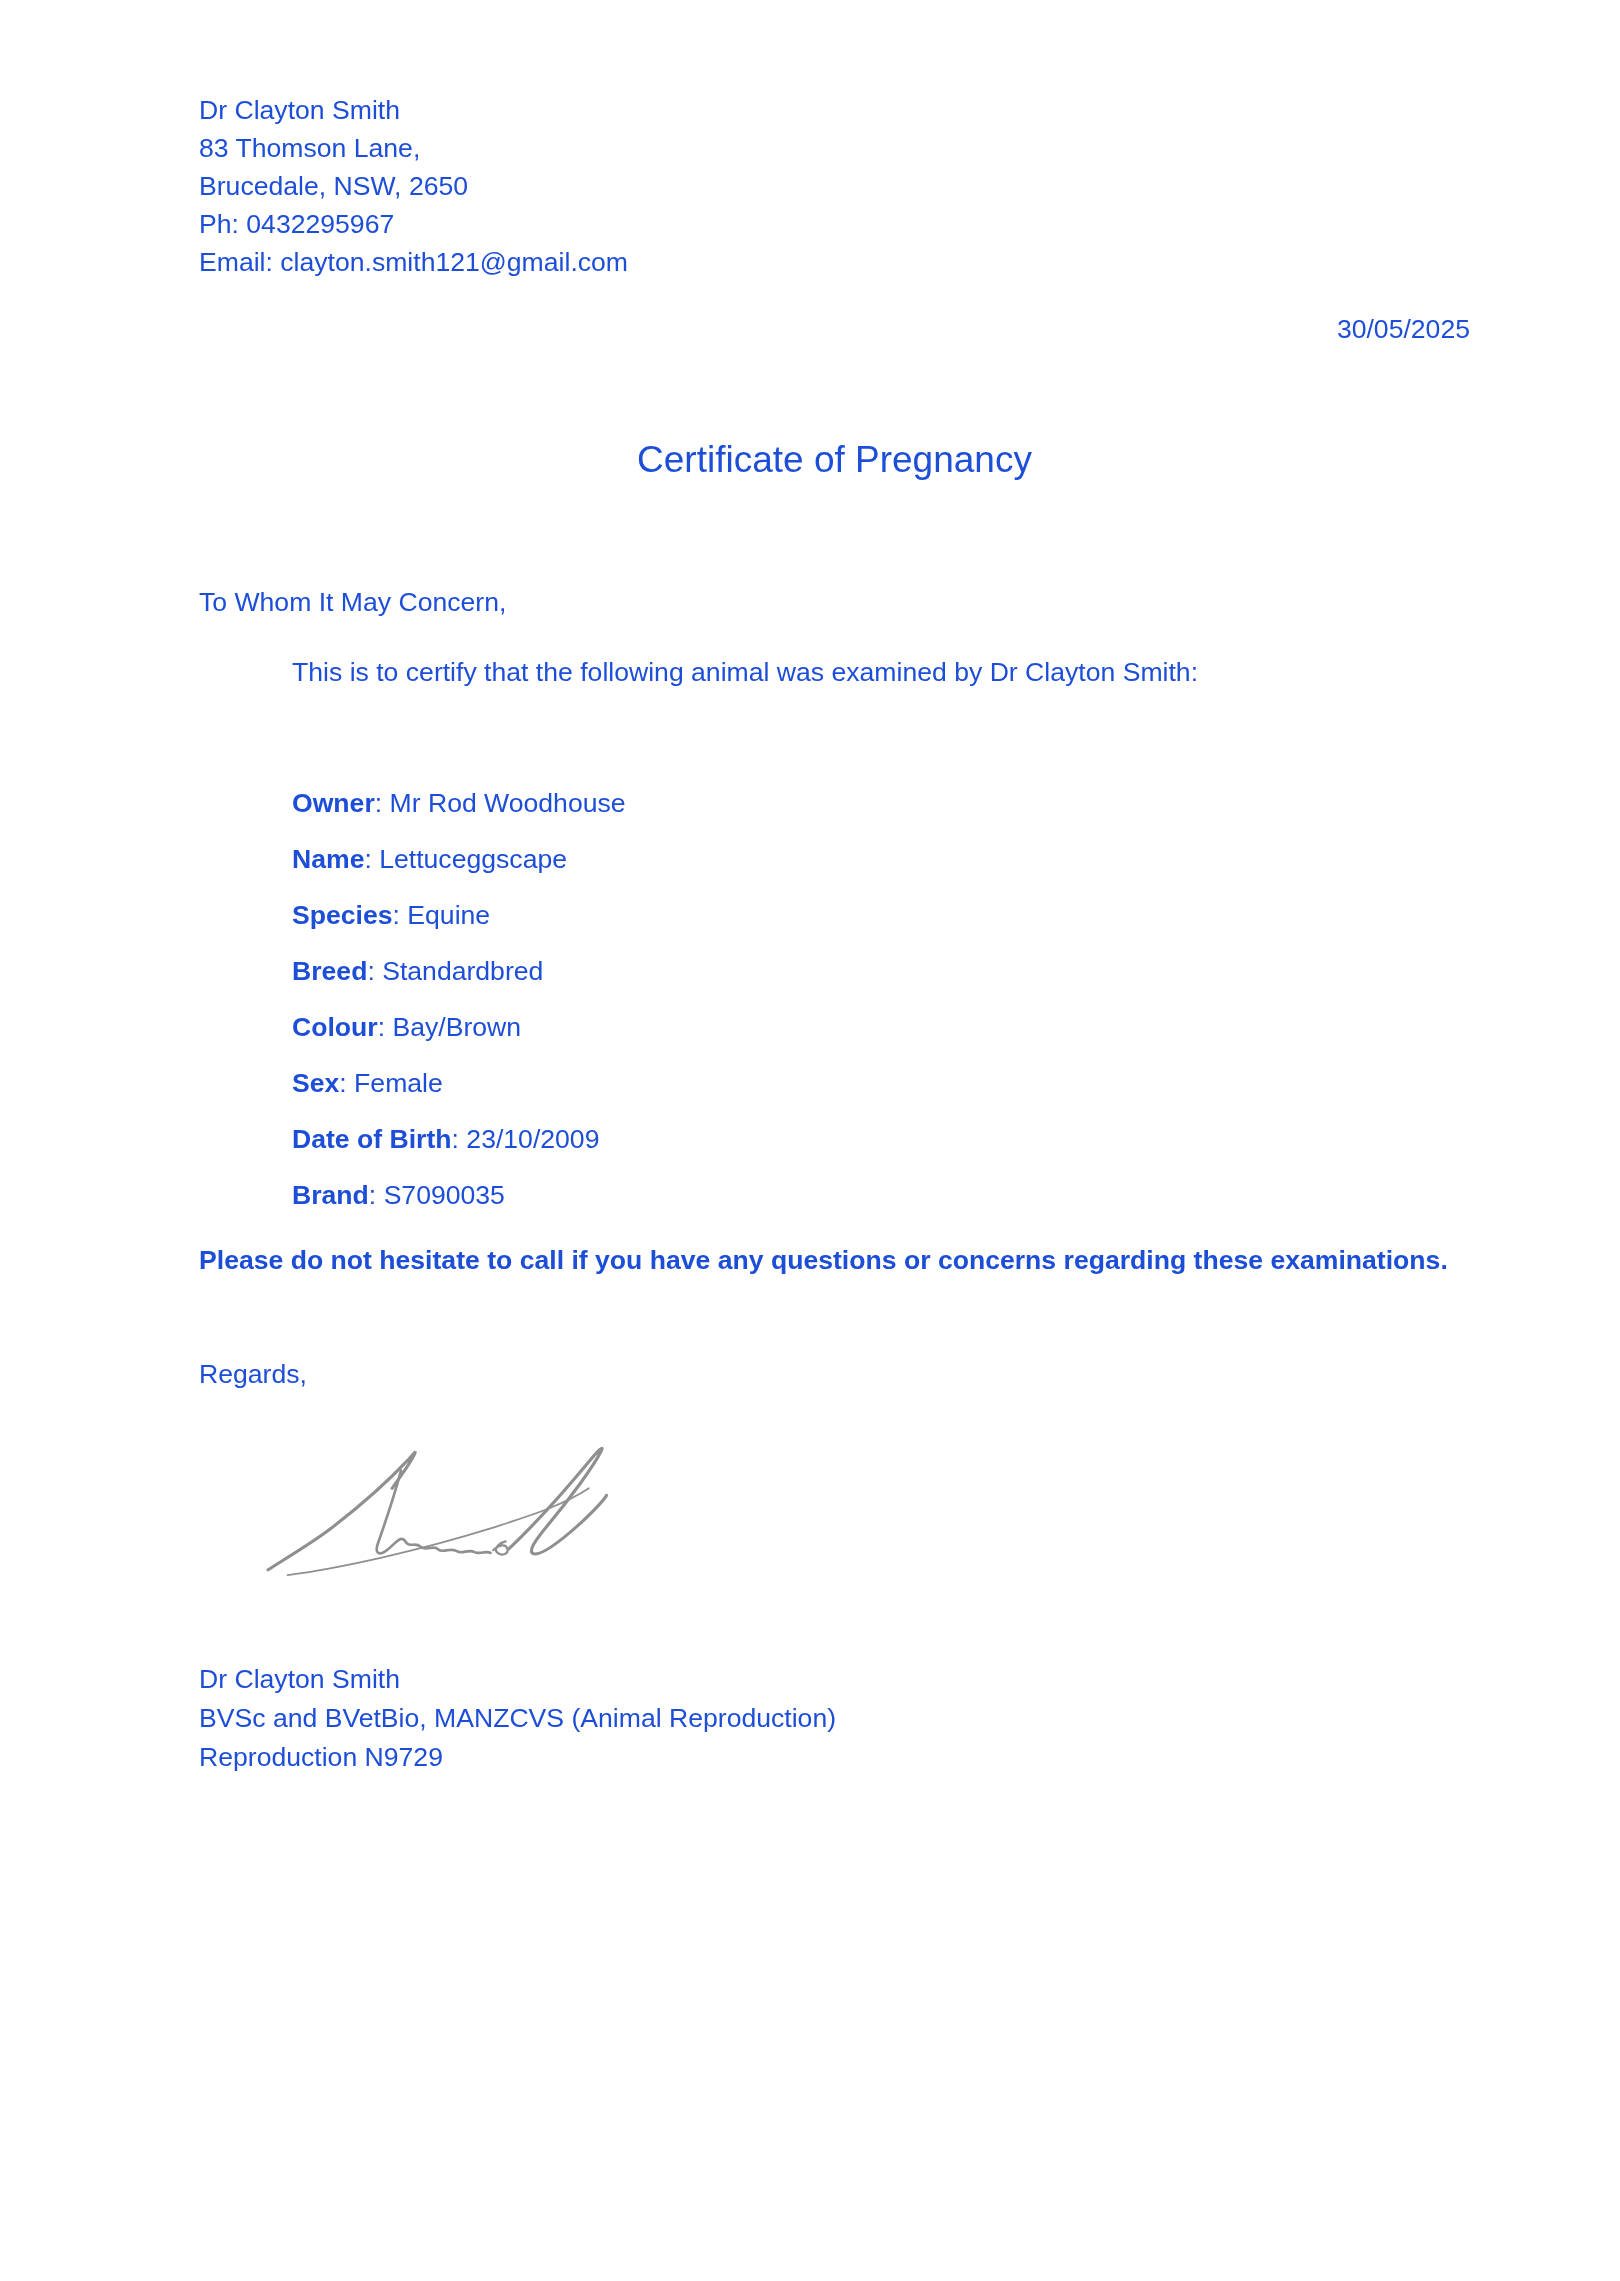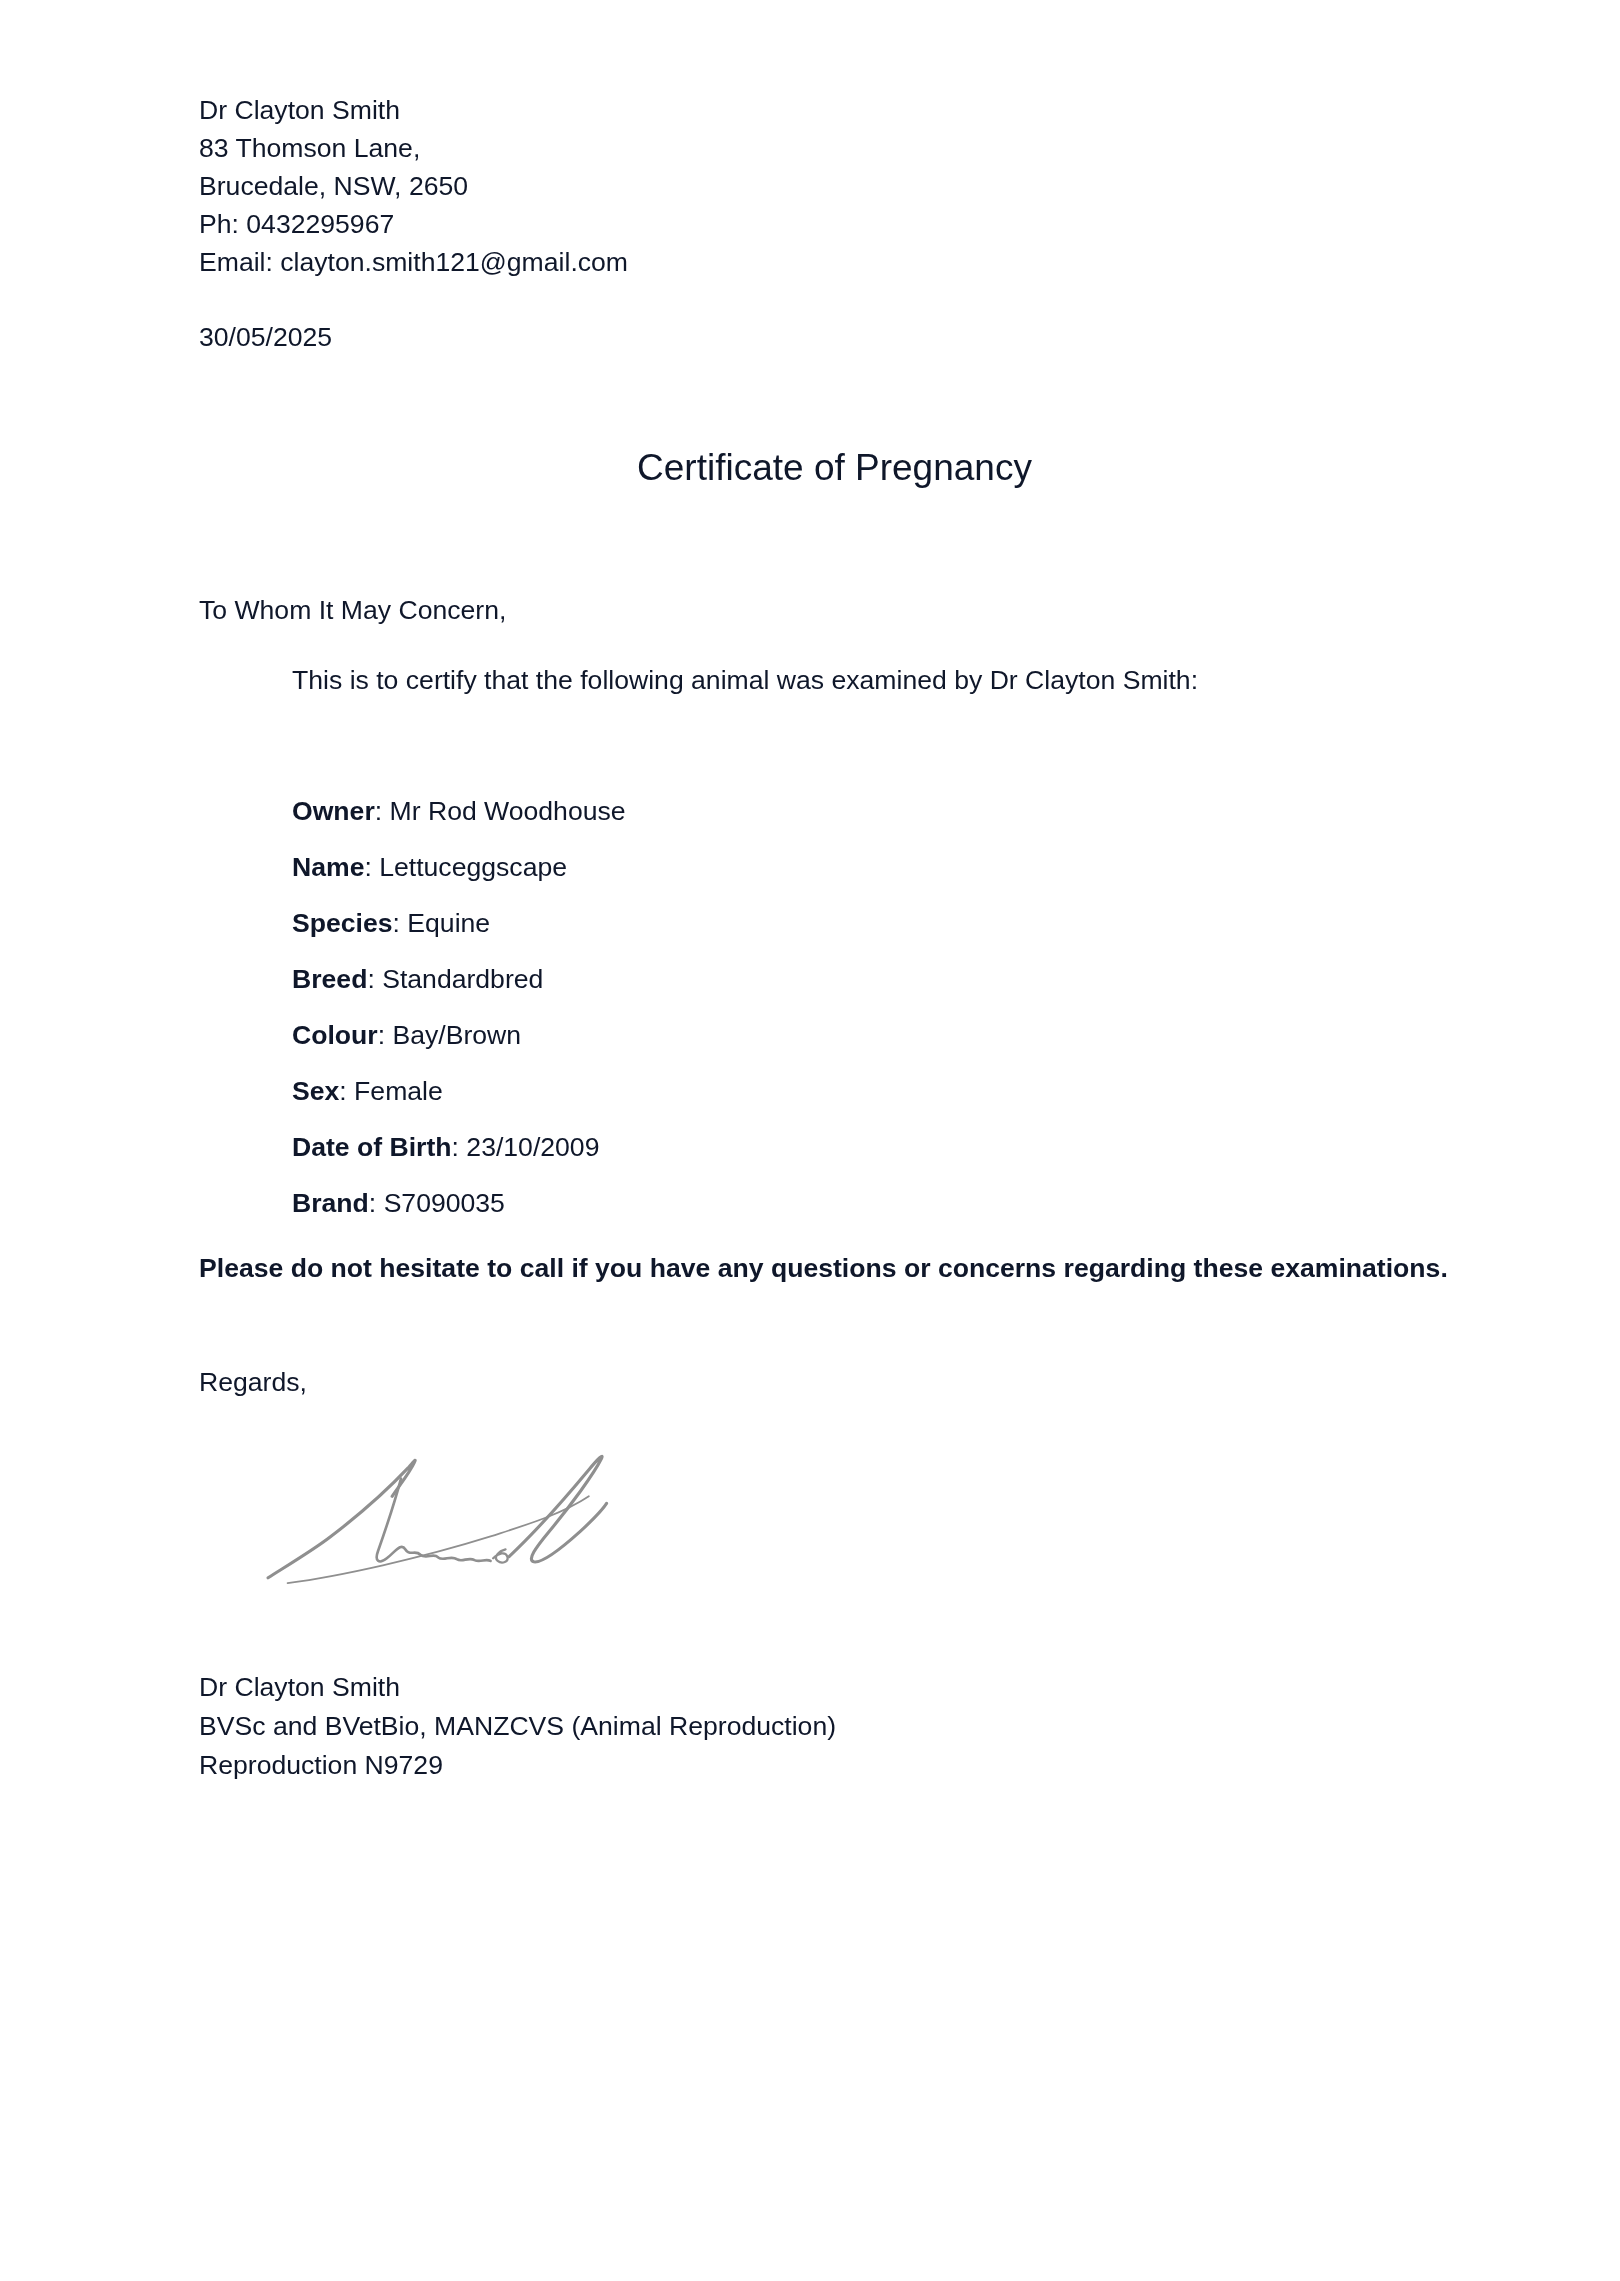--- a/index.html
+++ b/index.html
@@ -2,28 +2,28 @@
 <html style="font-size:14px"><head>
 <meta charset="utf-8">
 <style>
   * { box-sizing: border-box; }
   html, body { margin: 0; padding: 0; background: #ffffff; }
   .page {
     position: relative;
     width: 1621px;
     height: 2281px;
     background: #ffffff;
-    color: #0f172a;
+    color: #1d4ed8;
     font-family: "Liberation Sans", sans-serif;
     font-size: 26.6px;
     padding: 91px 151px 0 199px;
     overflow: hidden;
   }
   .letterhead .lh-line { line-height: 38px; }
-  .date-line { margin-top: 37px; line-height: 38px; }
+  .date-line { margin-top: 29px; line-height: 38px; text-align: right; }
   .doc-title {
     margin-top: 89px;
     text-align: center;
     font-size: 37px;
     line-height: 46px;
     font-weight: 400;
   }
   .salutation { margin-top: 98px; line-height: 42px; }
   .intro { margin-top: 28px; line-height: 42px; text-indent: 93px; max-width: 1295px; }
   .details { margin-top: 89px; margin-left: 93px; }

